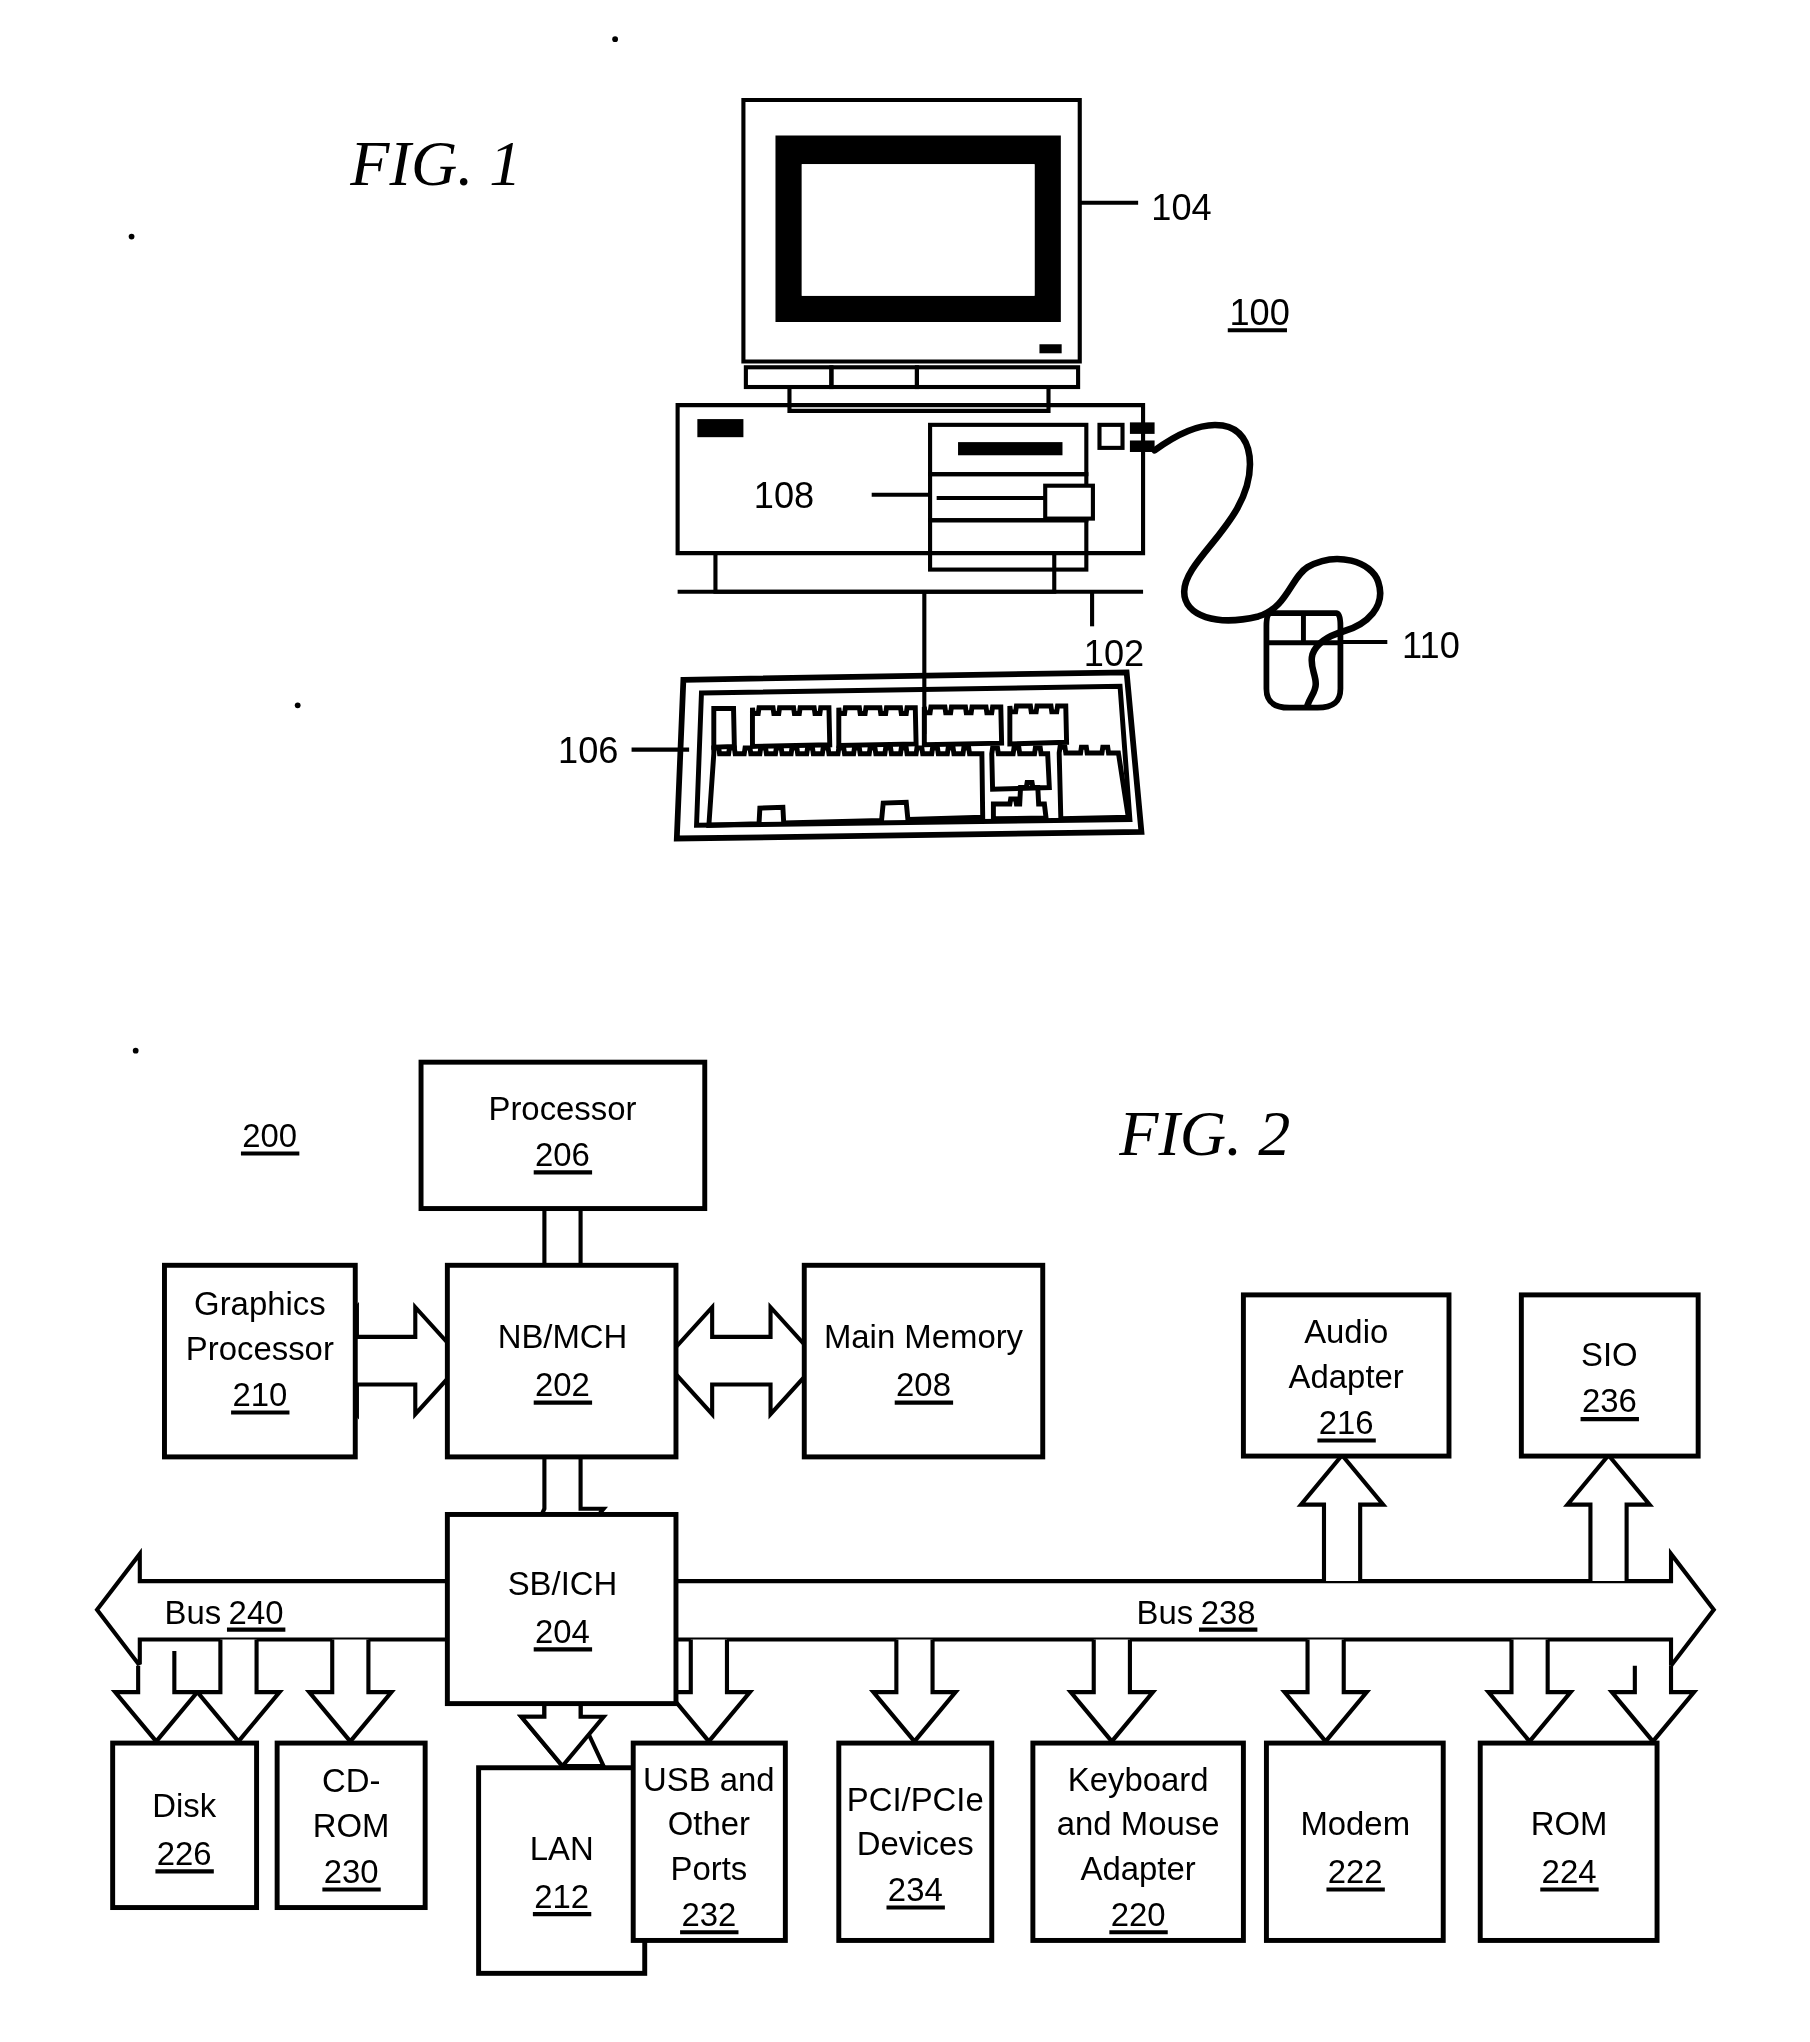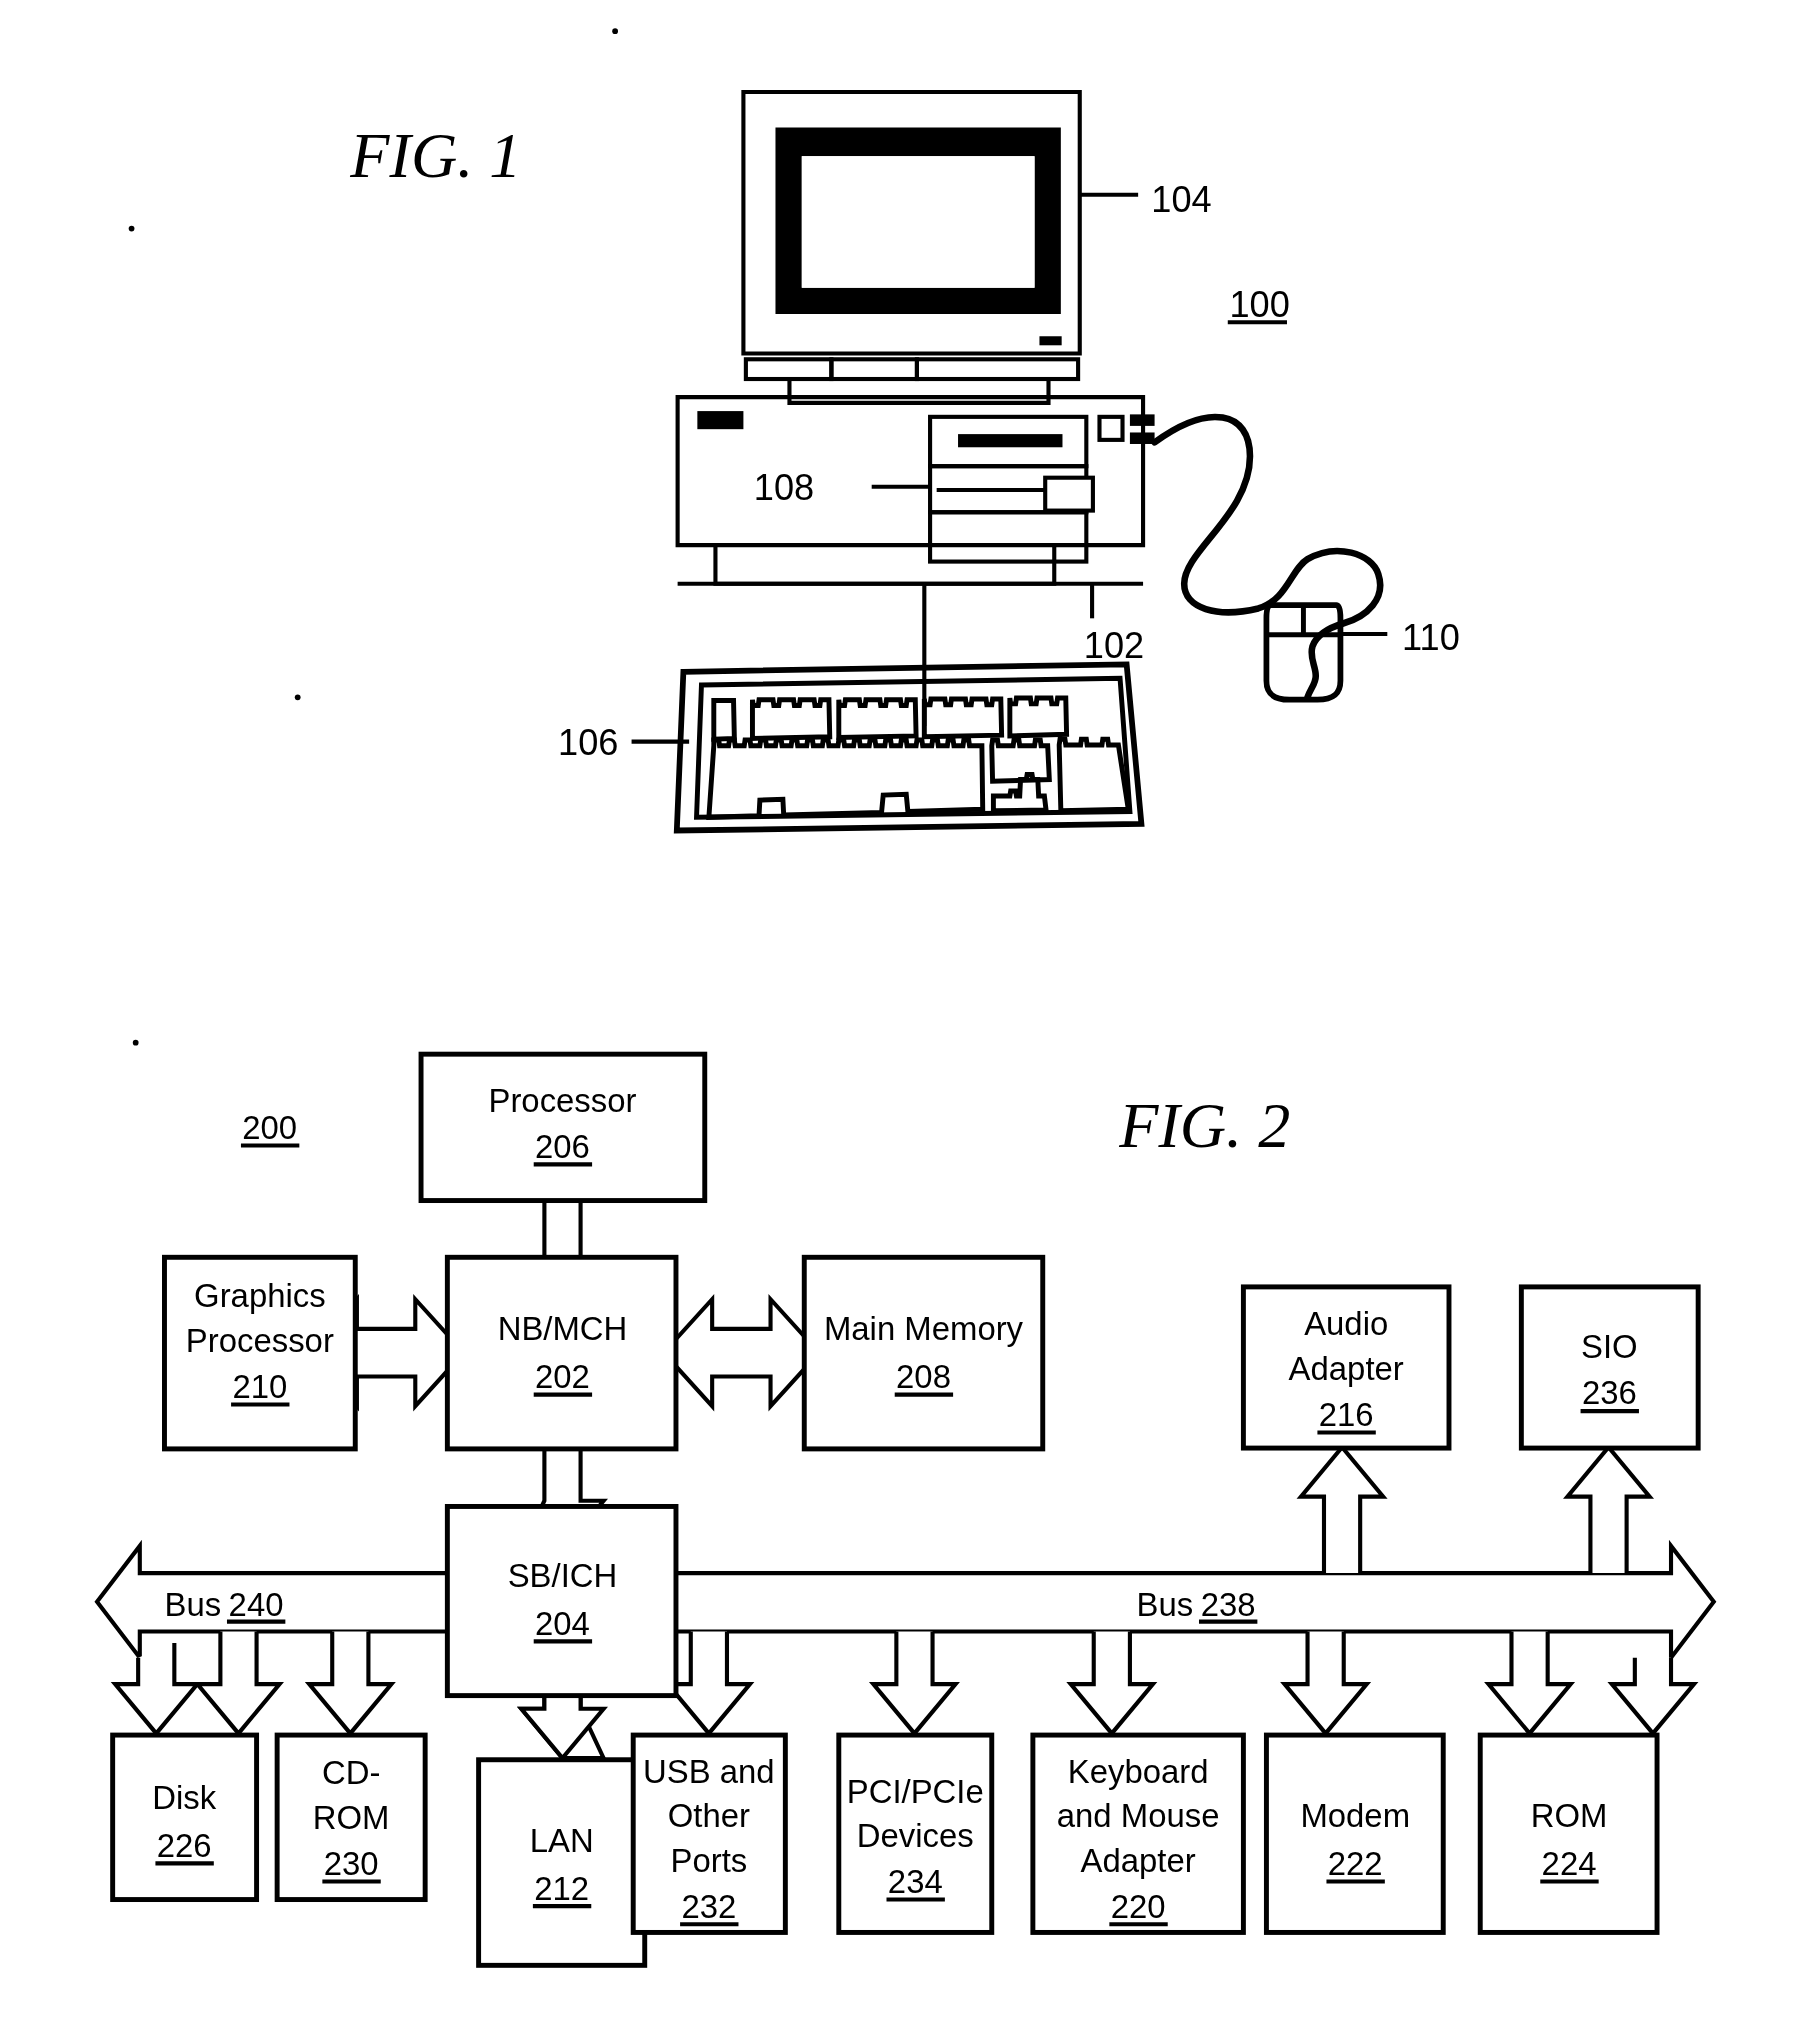--- a/index.html
+++ b/index.html
@@ -1,17 +1,17 @@
 <!DOCTYPE html>
 <html style="font-size:13px"><head>
 <meta charset="utf-8">
 <style>
   html,body{margin:0;padding:0;background:#fff;}
   body{width:1810px;height:2043px;font-family:"Liberation Sans",sans-serif;position:relative;overflow:hidden;}
-  #root{position:absolute;left:0;top:8px;width:1810px;height:1872px;}
+  #root{position:absolute;left:0;top:16px;width:1810px;height:1872px;}
   svg{display:block;}
   .figtitle{font-family:"Liberation Serif",serif;font-style:italic;font-weight:400;}
   .num{font-family:"Liberation Sans",sans-serif;font-weight:400;}
   .blk{font-family:"Liberation Sans",sans-serif;font-weight:400;}
 </style>
 </head>
 <body>
 
 <div id="root">
 

